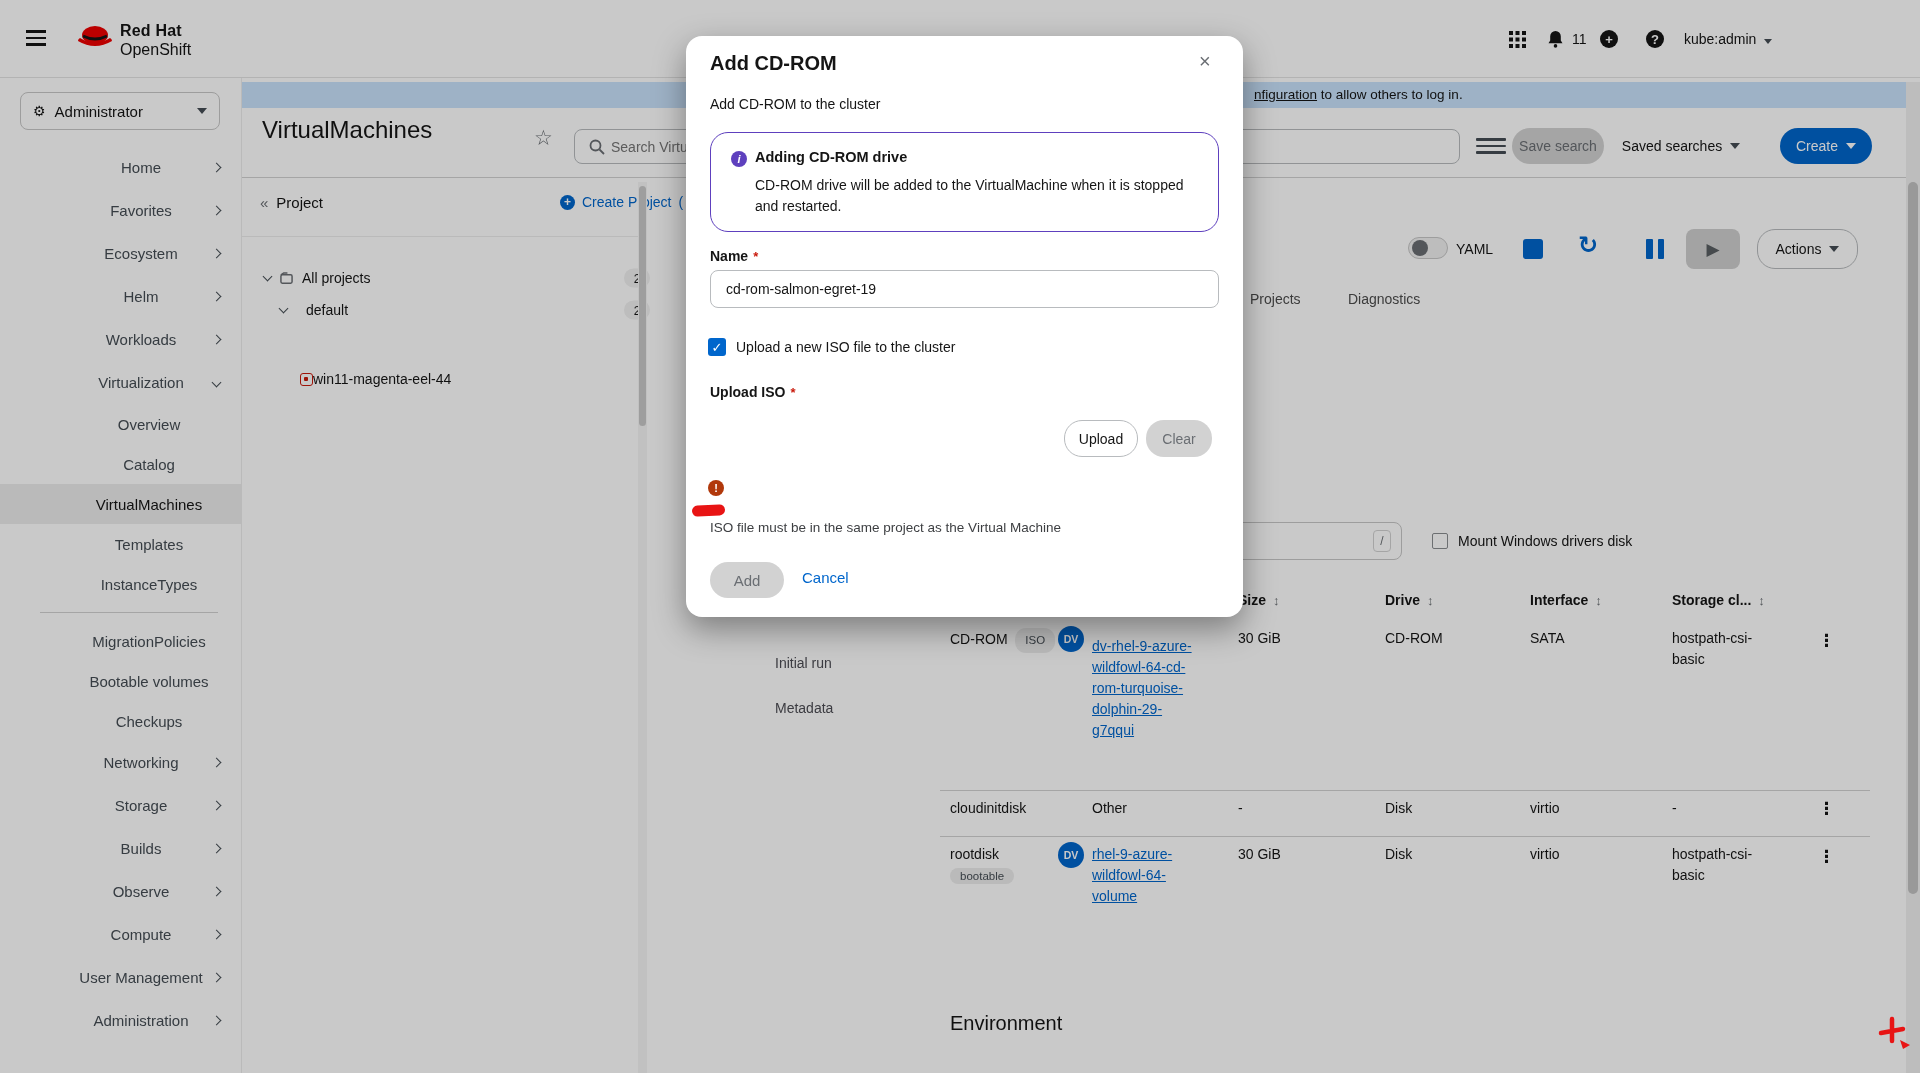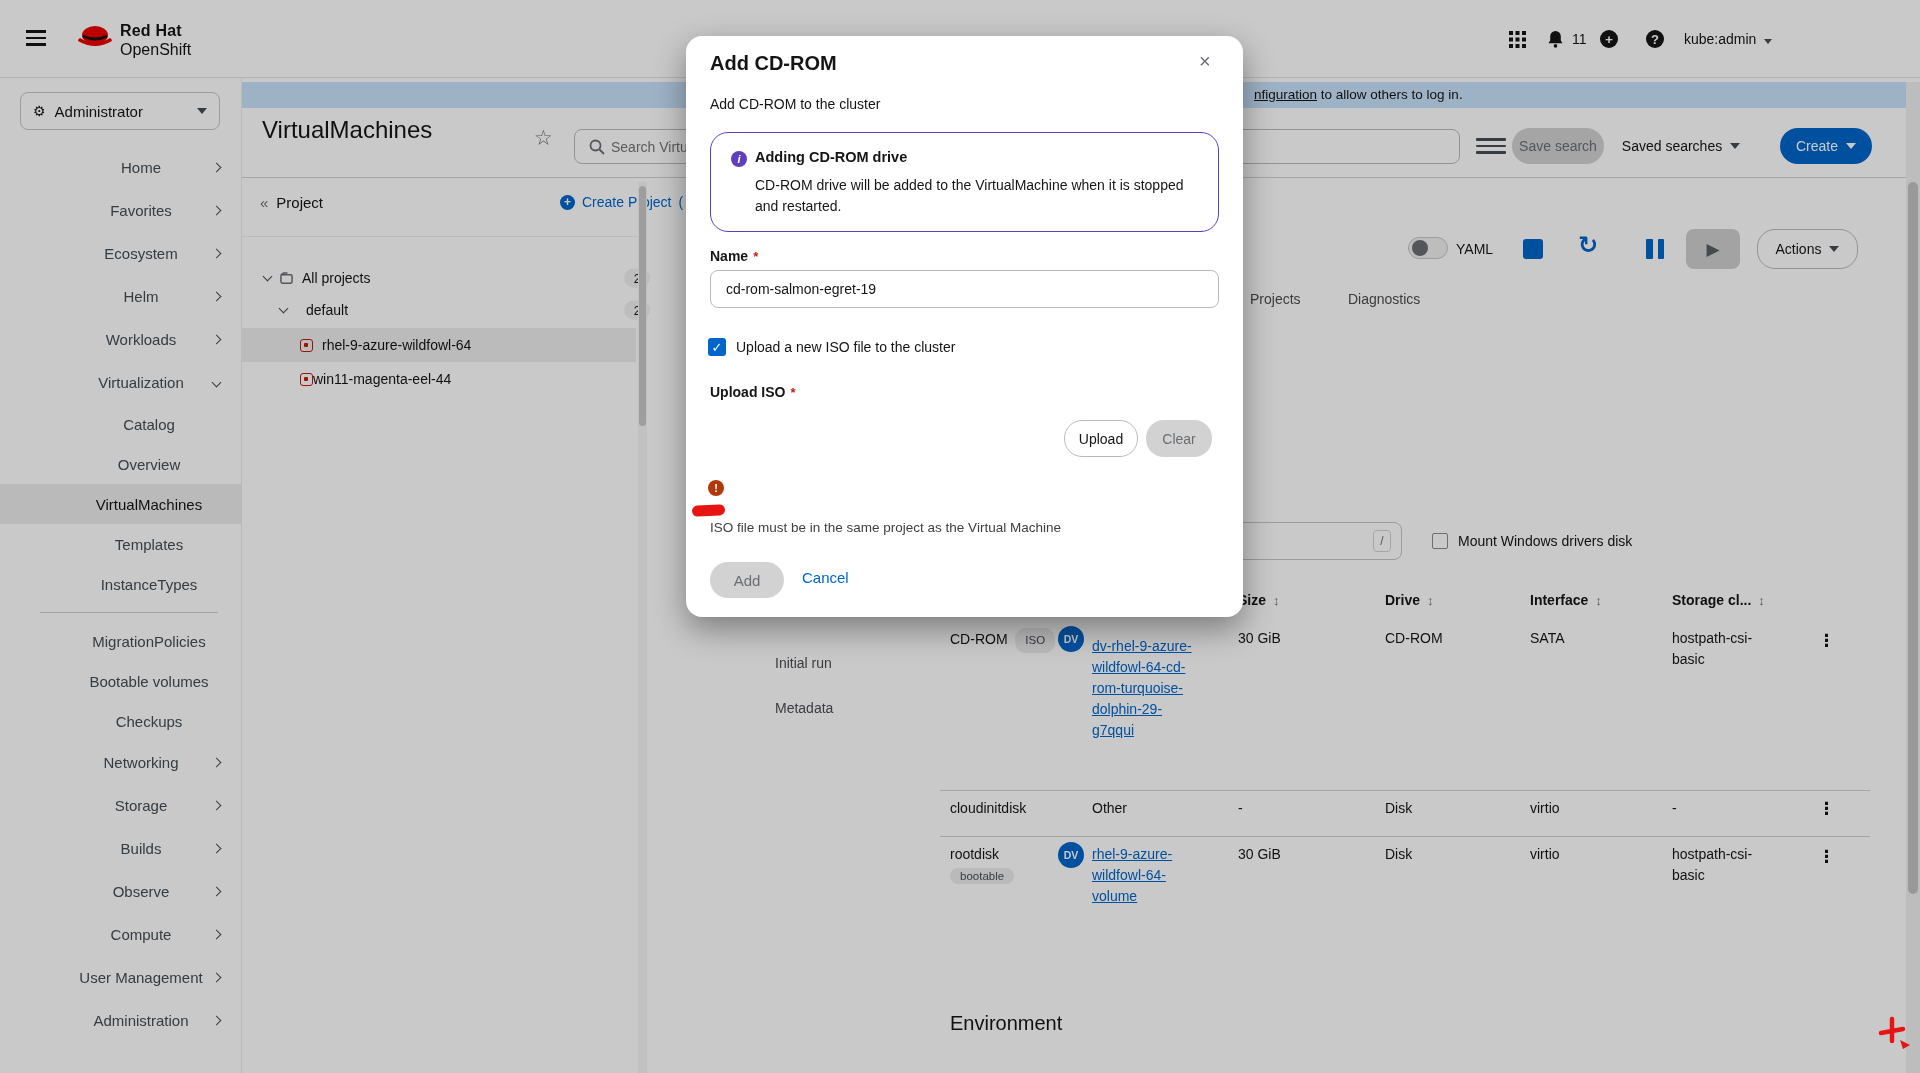--- a/index.html
+++ b/index.html
@@ -204,24 +204,24 @@
         </div>
         <div class="nav-item top">
           <span>Workloads</span>
           <span class="chev right"></span>
         </div>
         <div class="nav-item top">
           <span>Virtualization</span>
           <span class="chev down"></span>
         </div>
         <div class="nav-item sub">
+          <span>Overview</span>
+        </div>
+        <div class="nav-item sub">
           <span>Catalog</span>
-        </div>
-        <div class="nav-item sub">
-          <span>Overview</span>
         </div>
         <div class="nav-item sub selected">
           <span>VirtualMachines</span>
         </div>
         <div class="nav-item sub">
           <span>Templates</span>
         </div>
         <div class="nav-item sub">
           <span>InstanceTypes</span>
         </div>
@@ -315,24 +315,20 @@
           <rect x="1" y="3" width="12" height="9" rx="1.5" fill="none" stroke="#6a6e73" stroke-width="1.6"></rect>
           <path d="M1 3 l3 -2 h4" fill="none" stroke="#6a6e73" stroke-width="1.6"></path>
         </svg>
       <span>All projects</span>
       <span class="t-badge">2</span>
     </div>
     <div class="t-row" style="top:116px;height:32px;padding-left:38px;gap:19px;">
       <span class="chev down" style="margin-top:-4px;"></span>
       <span>default</span>
       <span class="t-badge">2</span>
-    </div>
-    <div class="t-row" style="top:150px;height:34px;padding-left:58px;gap:9px;background:#ededed;">
-      <span class="vm-ic"></span>
-      <span>rhel-9-azure-wildfowl-64</span>
     </div>
     <div class="t-row" style="top:184px;height:34px;padding-left:58px;gap:0;">
       <span class="vm-ic"></span>
       <span>win11-magenta-eel-44</span>
     </div>
   </div>
   <div class="sb-tree">
       <div class="thumb"></div>
     </div>
 

